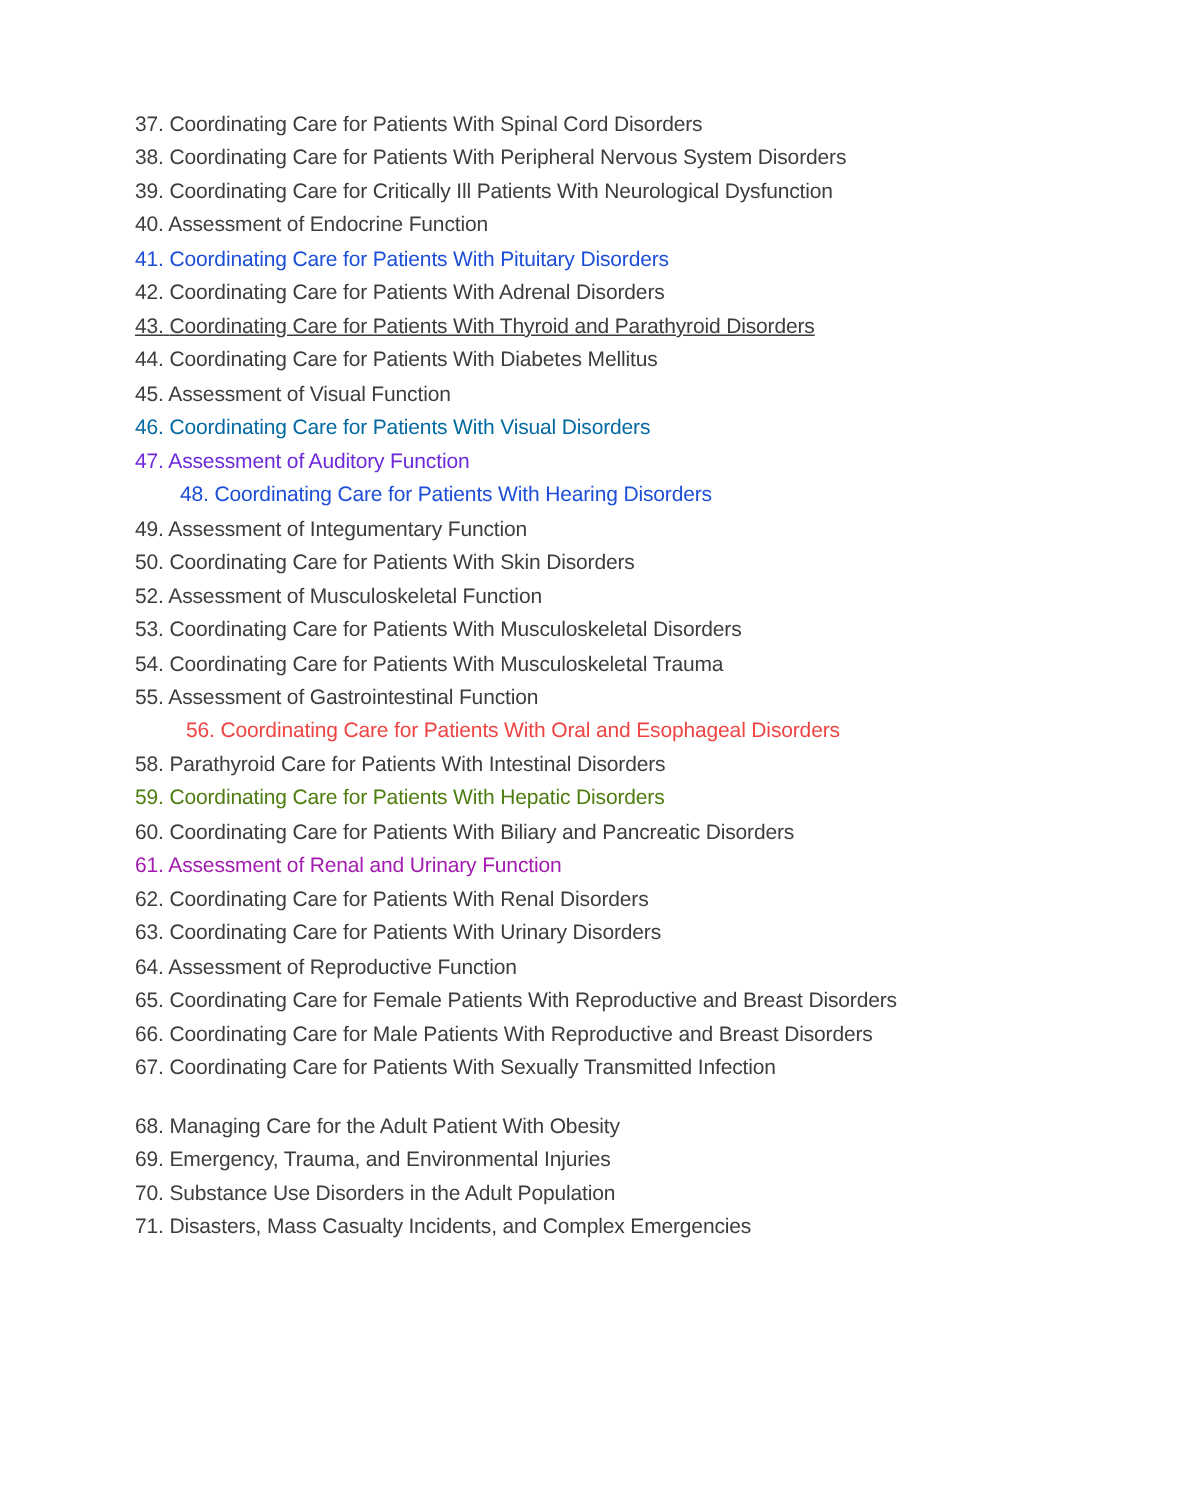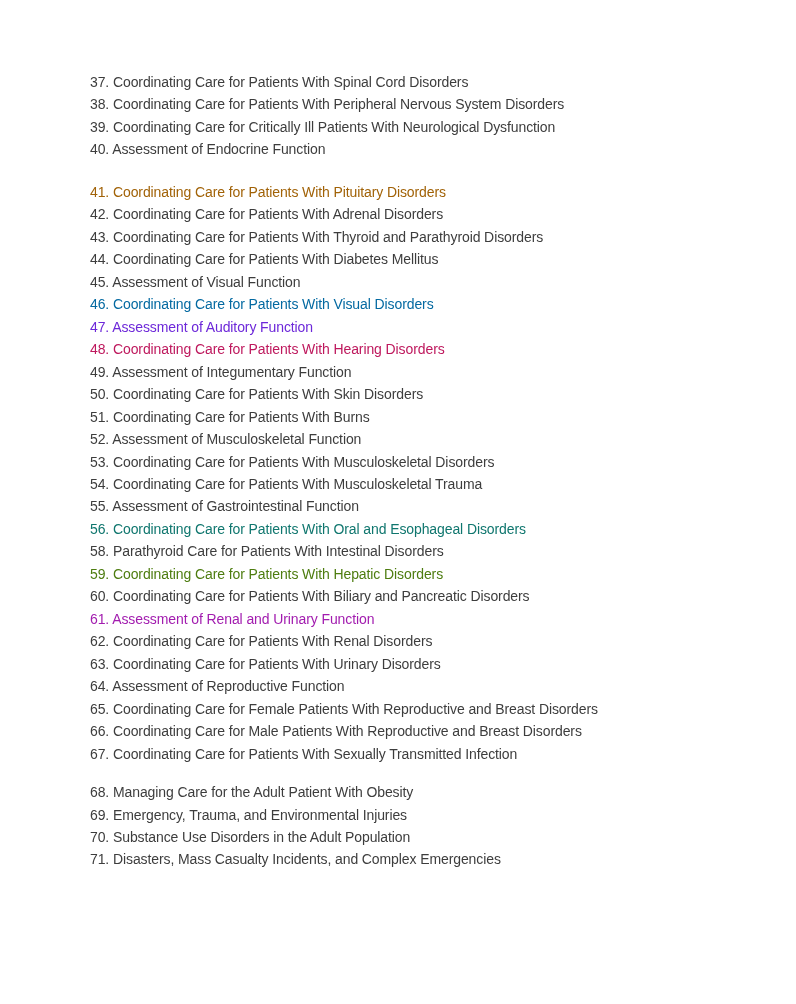--- a/index.html
+++ b/index.html
@@ -41,51 +41,50 @@
 <main class="page">
   <ol class="chapter-list" id="chapter-list">
   <li class="row" style="color: rgb(61, 61, 61);"><span class="num">37.</span> <span class="title">Coordinating Care for Patients With Spinal Cord Disorders</span></li>
 
   <li class="row" style="color: rgb(61, 61, 61);"><span class="num">38.</span> <span class="title">Coordinating Care for Patients With Peripheral Nervous System Disorders</span></li>
 
   <li class="row" style="color: rgb(61, 61, 61);"><span class="num">39.</span> <span class="title">Coordinating Care for Critically Ill Patients With Neurological Dysfunction</span></li>
 
   <li class="row" style="color: rgb(61, 61, 61);"><span class="num">40.</span> <span class="title">Assessment of Endocrine Function</span></li>
 
-  <li class="row" style="color: #a16207; margin-top: 20px;"><span class="num">41.</span> <span class="title">Coordinating Care for Patients With Pituitary Disorders</span></li>
+  <li class="row" style="color: #1d4ed8;"><span class="num">41.</span> <span class="title">Coordinating Care for Patients With Pituitary Disorders</span></li>
 
   <li class="row" style="color: rgb(61, 61, 61);"><span class="num">42.</span> <span class="title">Coordinating Care for Patients With Adrenal Disorders</span></li>
 
-  <li class="row" style="color: rgb(61, 61, 61);"><span class="num">43.</span> <span class="title">Coordinating Care for Patients With Thyroid and Parathyroid Disorders</span></li>
+  <li class="row" style="color: rgb(61, 61, 61); text-decoration: underline;"><span class="num">43.</span> <span class="title">Coordinating Care for Patients With Thyroid and Parathyroid Disorders</span></li>
 
   <li class="row" style="color: rgb(61, 61, 61);"><span class="num">44.</span> <span class="title">Coordinating Care for Patients With Diabetes Mellitus</span></li>
 
   <li class="row" style="color: rgb(61, 61, 61);"><span class="num">45.</span> <span class="title">Assessment of Visual Function</span></li>
 
   <li class="row" style="color: #0369a1;"><span class="num">46.</span> <span class="title">Coordinating Care for Patients With Visual Disorders</span></li>
 
   <li class="row" style="color: #6d28d9;"><span class="num">47.</span> <span class="title">Assessment of Auditory Function</span></li>
 
-  <li class="row" style="color: #be185d;"><span class="num">48.</span> <span class="title">Coordinating Care for Patients With Hearing Disorders</span></li>
+  <li class="row" style="color: #1d4ed8; margin-left: 30px;"><span class="num">48.</span> <span class="title">Coordinating Care for Patients With Hearing Disorders</span></li>
 
   <li class="row" style="color: rgb(61, 61, 61);"><span class="num">49.</span> <span class="title">Assessment of Integumentary Function</span></li>
 
   <li class="row" style="color: rgb(61, 61, 61);"><span class="num">50.</span> <span class="title">Coordinating Care for Patients With Skin Disorders</span></li>
 
-  <li class="row" style="color: rgb(61, 61, 61);"><span class="num">51.</span> <span class="title">Coordinating Care for Patients With Burns</span></li>
 
   <li class="row" style="color: rgb(61, 61, 61);"><span class="num">52.</span> <span class="title">Assessment of Musculoskeletal Function</span></li>
 
   <li class="row" style="color: rgb(61, 61, 61);"><span class="num">53.</span> <span class="title">Coordinating Care for Patients With Musculoskeletal Disorders</span></li>
 
   <li class="row" style="color: rgb(61, 61, 61);"><span class="num">54.</span> <span class="title">Coordinating Care for Patients With Musculoskeletal Trauma</span></li>
 
   <li class="row" style="color: rgb(61, 61, 61);"><span class="num">55.</span> <span class="title">Assessment of Gastrointestinal Function</span></li>
 
-  <li class="row" style="color: #0f766e;"><span class="num">56.</span> <span class="title">Coordinating Care for Patients With Oral and Esophageal Disorders</span></li>
+  <li class="row" style="color: #ef4444; margin-left: 34px;"><span class="num">56.</span> <span class="title">Coordinating Care for Patients With Oral and Esophageal Disorders</span></li>
 
 
   <li class="row" style="color: rgb(61, 61, 61);"><span class="num">58.</span> <span class="title">Parathyroid Care for Patients With Intestinal Disorders</span></li>
 
   <li class="row" style="color: #4d7c0f;"><span class="num">59.</span> <span class="title">Coordinating Care for Patients With Hepatic Disorders</span></li>
 
   <li class="row" style="color: rgb(61, 61, 61);"><span class="num">60.</span> <span class="title">Coordinating Care for Patients With Biliary and Pancreatic Disorders</span></li>
 
   <li class="row" style="color: #a21caf;"><span class="num">61.</span> <span class="title">Assessment of Renal and Urinary Function</span></li>
 

